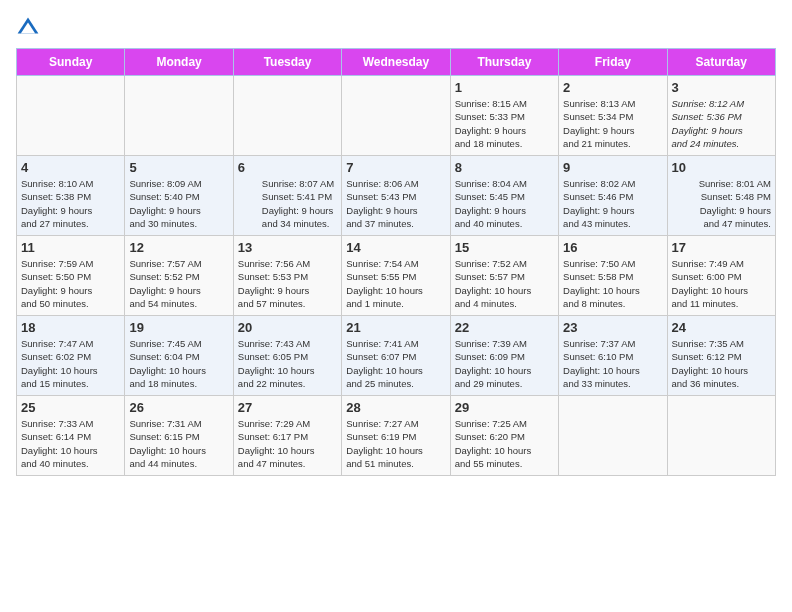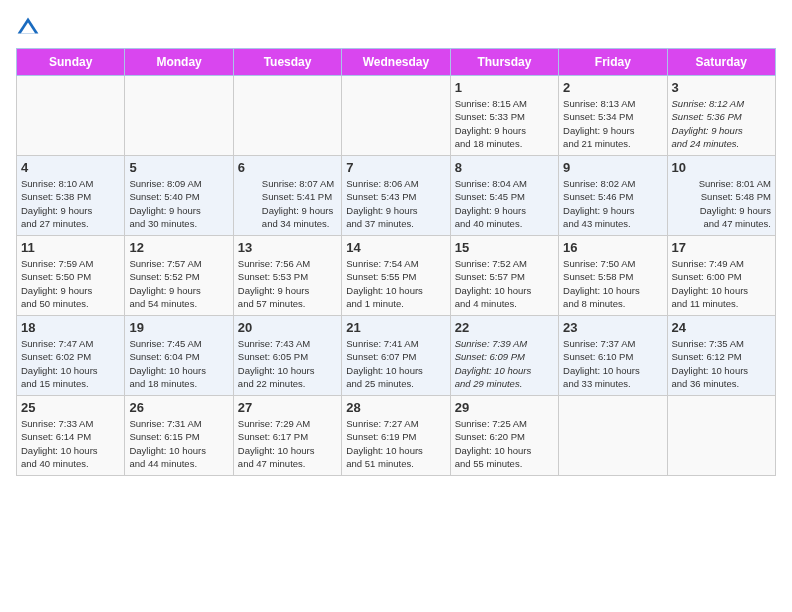--- a/index.html
+++ b/index.html
@@ -273,21 +273,21 @@
         </td>
         <td>
           <span class="day-num">21</span>
           <div class="day-info" style="white-space: pre-line;">Sunrise: 7:41 AM
 Sunset: 6:07 PM
 Daylight: 10 hours
 and 25 minutes.</div>
         </td>
         <td>
           <span class="day-num">22</span>
-          <div class="day-info" style="white-space: pre-line; font-style: italic;">Sunrise: 7:39 AM
+          <div class="day-info" style="white-space: pre-line;">Sunrise: 7:39 AM
 Sunset: 6:09 PM
 Daylight: 10 hours
 and 29 minutes.</div>
         </td>
         <td>
           <span class="day-num">23</span>
           <div class="day-info" style="white-space: pre-line;">Sunrise: 7:37 AM
 Sunset: 6:10 PM
 Daylight: 10 hours
 and 33 minutes.</div>

